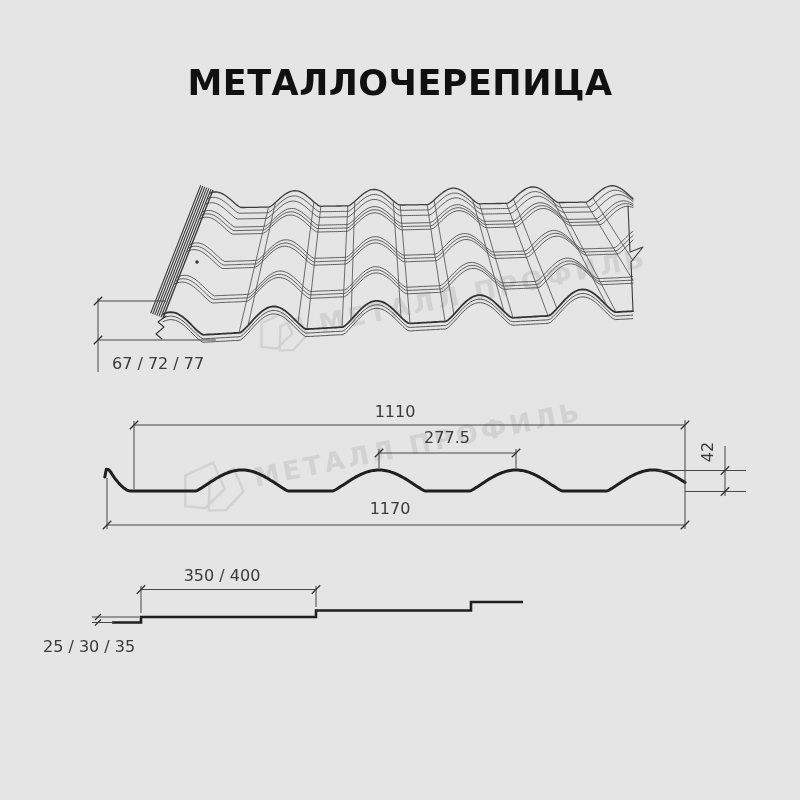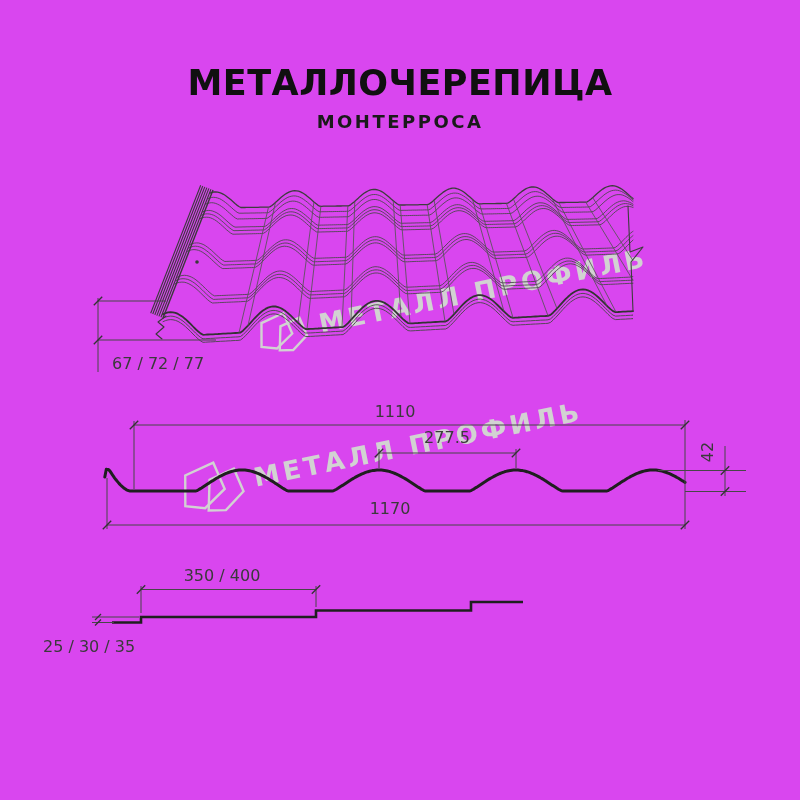--- a/index.html
+++ b/index.html
@@ -1,32 +1,31 @@
 <!DOCTYPE html>
 <html><head>
 <meta charset="utf-8">
 <style>
   html,body{margin:0;padding:0;background:#fff;}
-  .canvas{position:relative;width:800px;height:800px;background:#d946ef;overflow:hidden;
+  .canvas{position:relative;width:800px;height:800px;background:#e5e5e5;overflow:hidden;
           font-family:"DejaVu Sans","Liberation Sans",sans-serif;}
   .title{position:absolute;top:66px;left:0;width:800px;text-align:center;margin:0;
          font-weight:800;font-size:35px;letter-spacing:0.5px;color:#101010;line-height:1;}
   .subtitle{position:absolute;top:113px;left:0;width:800px;text-align:center;margin:0;
          font-weight:600;font-size:18px;letter-spacing:2.5px;color:#1a1a1a;line-height:1;}
   svg.art{position:absolute;top:0;left:0;}
   text.dim{font-family:"DejaVu Sans","Liberation Sans",sans-serif;font-size:16px;fill:#3a3a3a;}
   text.wmt{font-family:"DejaVu Sans","Liberation Sans",sans-serif;font-weight:700;font-size:26px;
            letter-spacing:3.5px;fill:#d2d2d2;}
 </style>
 </head>
 <body>
 
 <div class="canvas">
   <h1 class="title">МЕТАЛЛОЧЕРЕПИЦА</h1>
-  <h2 class="subtitle">МОНТЕРРОСА</h2>
 
   <svg class="art" width="800" height="800" viewBox="0 0 800 800">
 
     <g id="gwm">
         <g transform="translate(280 332) rotate(-11.5)">
           <g transform="scale(0.78)">
             <path d="M-27 14 L-21 -16 L9 -23 L15 5 L-8 20 Z" fill="none" stroke="#d2d2d2" stroke-width="3.0769230769230766"></path>
             <path d="M-5 23 L2 -7 L28 -13 L33 11 L12 26 Z" fill="none" stroke="#d2d2d2" stroke-width="3.0769230769230766"></path>
           </g>
           <text x="40" y="9" class="wmt">МЕТАЛЛ ПРОФИЛЬ</text>

